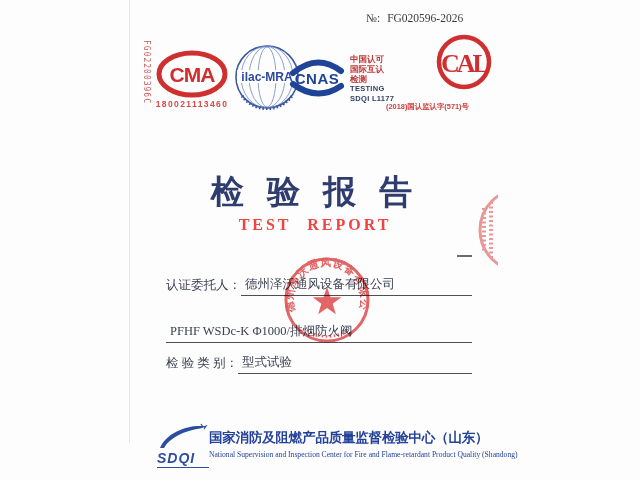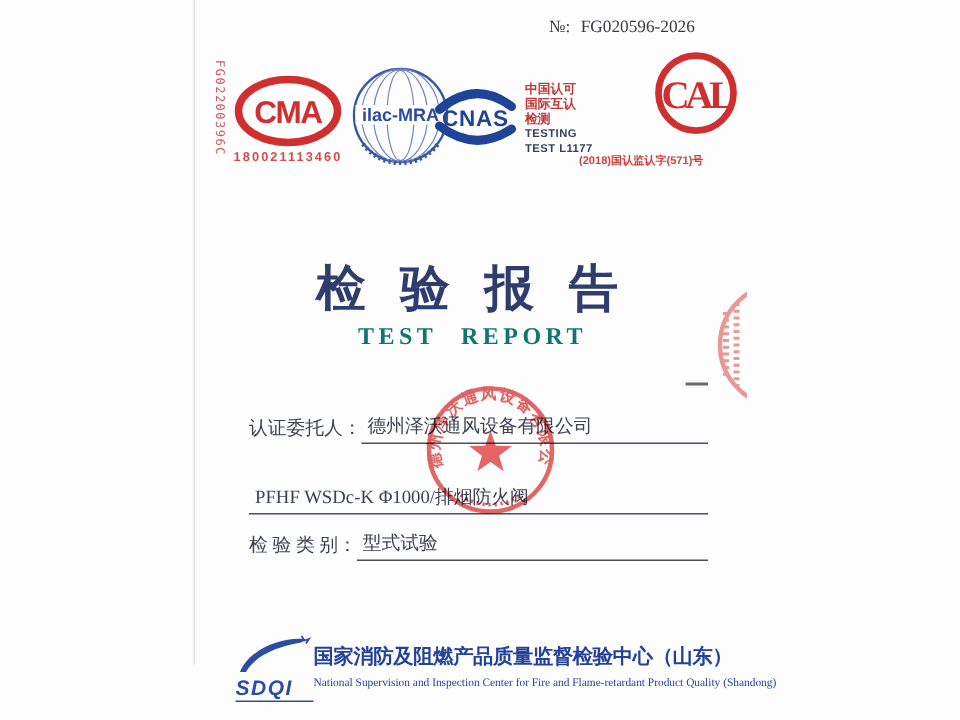--- a/index.html
+++ b/index.html
@@ -31,21 +31,21 @@
   .cnas-block .zh{font-size:8.5px;font-weight:bold;color:#c03a3a;display:block;}
   .cnas-block .en{font-size:7.5px;font-weight:bold;color:#33415e;display:block;letter-spacing:.3px;}
   .cal-wrap{left:398px;top:34px;margin-left:36px;}
   .cal-caption{left:386px;top:102px;width:90px;font-size:7.4px;font-weight:bold;
     color:#d04040;white-space:nowrap;}
   
   .title-zh{left:120px;top:170px;width:390px;text-align:center;
     font-size:33px;font-weight:900;color:#2f3c6e;letter-spacing:7px;}
   .title-en{left:120px;top:216px;width:390px;text-align:center;
     font-family:"Liberation Serif",serif;font-size:16px;font-weight:bold;
-    color:#0f766e;letter-spacing:3px;word-spacing:9px;}
+    color:#ef4444;letter-spacing:3px;word-spacing:9px;}
   
   .field-row{left:166px;width:306px;display:flex;align-items:flex-end;}
   .field-row .flabel{
     font-family:"Liberation Serif",serif;font-size:12.5px;color:#3c4254;
     white-space:pre;padding-bottom:2px;flex:0 0 auto;}
   .field-row .fvalue{
     flex:1 1 auto;border-bottom:1.5px solid #4d4e58;
     font-family:"Liberation Serif",serif;font-size:12.5px;color:#3c4254;
     padding:0 2px 2px 4px;white-space:nowrap;overflow:hidden;}
   .row-1{top:276px;}
@@ -104,21 +104,21 @@
     <path d="M4,26 Q28,44 52,28" fill="none" stroke="#1f4397" stroke-width="6" stroke-linecap="round"></path>
     <text x="28" y="26" text-anchor="middle" font-size="15" font-weight="bold" fill="#1f4397" letter-spacing="0.5" font-family="Liberation Sans, sans-serif">CNAS</text>
   </svg>
 </div>
 
 <div class="abs cnas-block">
   <span class="zh">中国认可</span>
   <span class="zh">国际互认</span>
   <span class="zh">检测</span>
   <span class="en">TESTING</span>
-  <span class="en">TEST L1177</span>
+  <span class="en">SDQI L1177</span>
 </div>
 
 <div class="abs cal-wrap">
   <svg width="60" height="58" viewBox="0 0 60 58">
     <circle cx="30" cy="28" r="25" fill="none" stroke="#d02f2f" stroke-width="4.5"></circle>
     <text x="30" y="38" text-anchor="middle" font-size="26" font-weight="bold" fill="#d02f2f" letter-spacing="-3" font-family="Liberation Serif, serif">CAL</text>
   </svg>
 </div>
 <div class="abs cal-caption">(2018)国认监认字(571)号</div>
 

